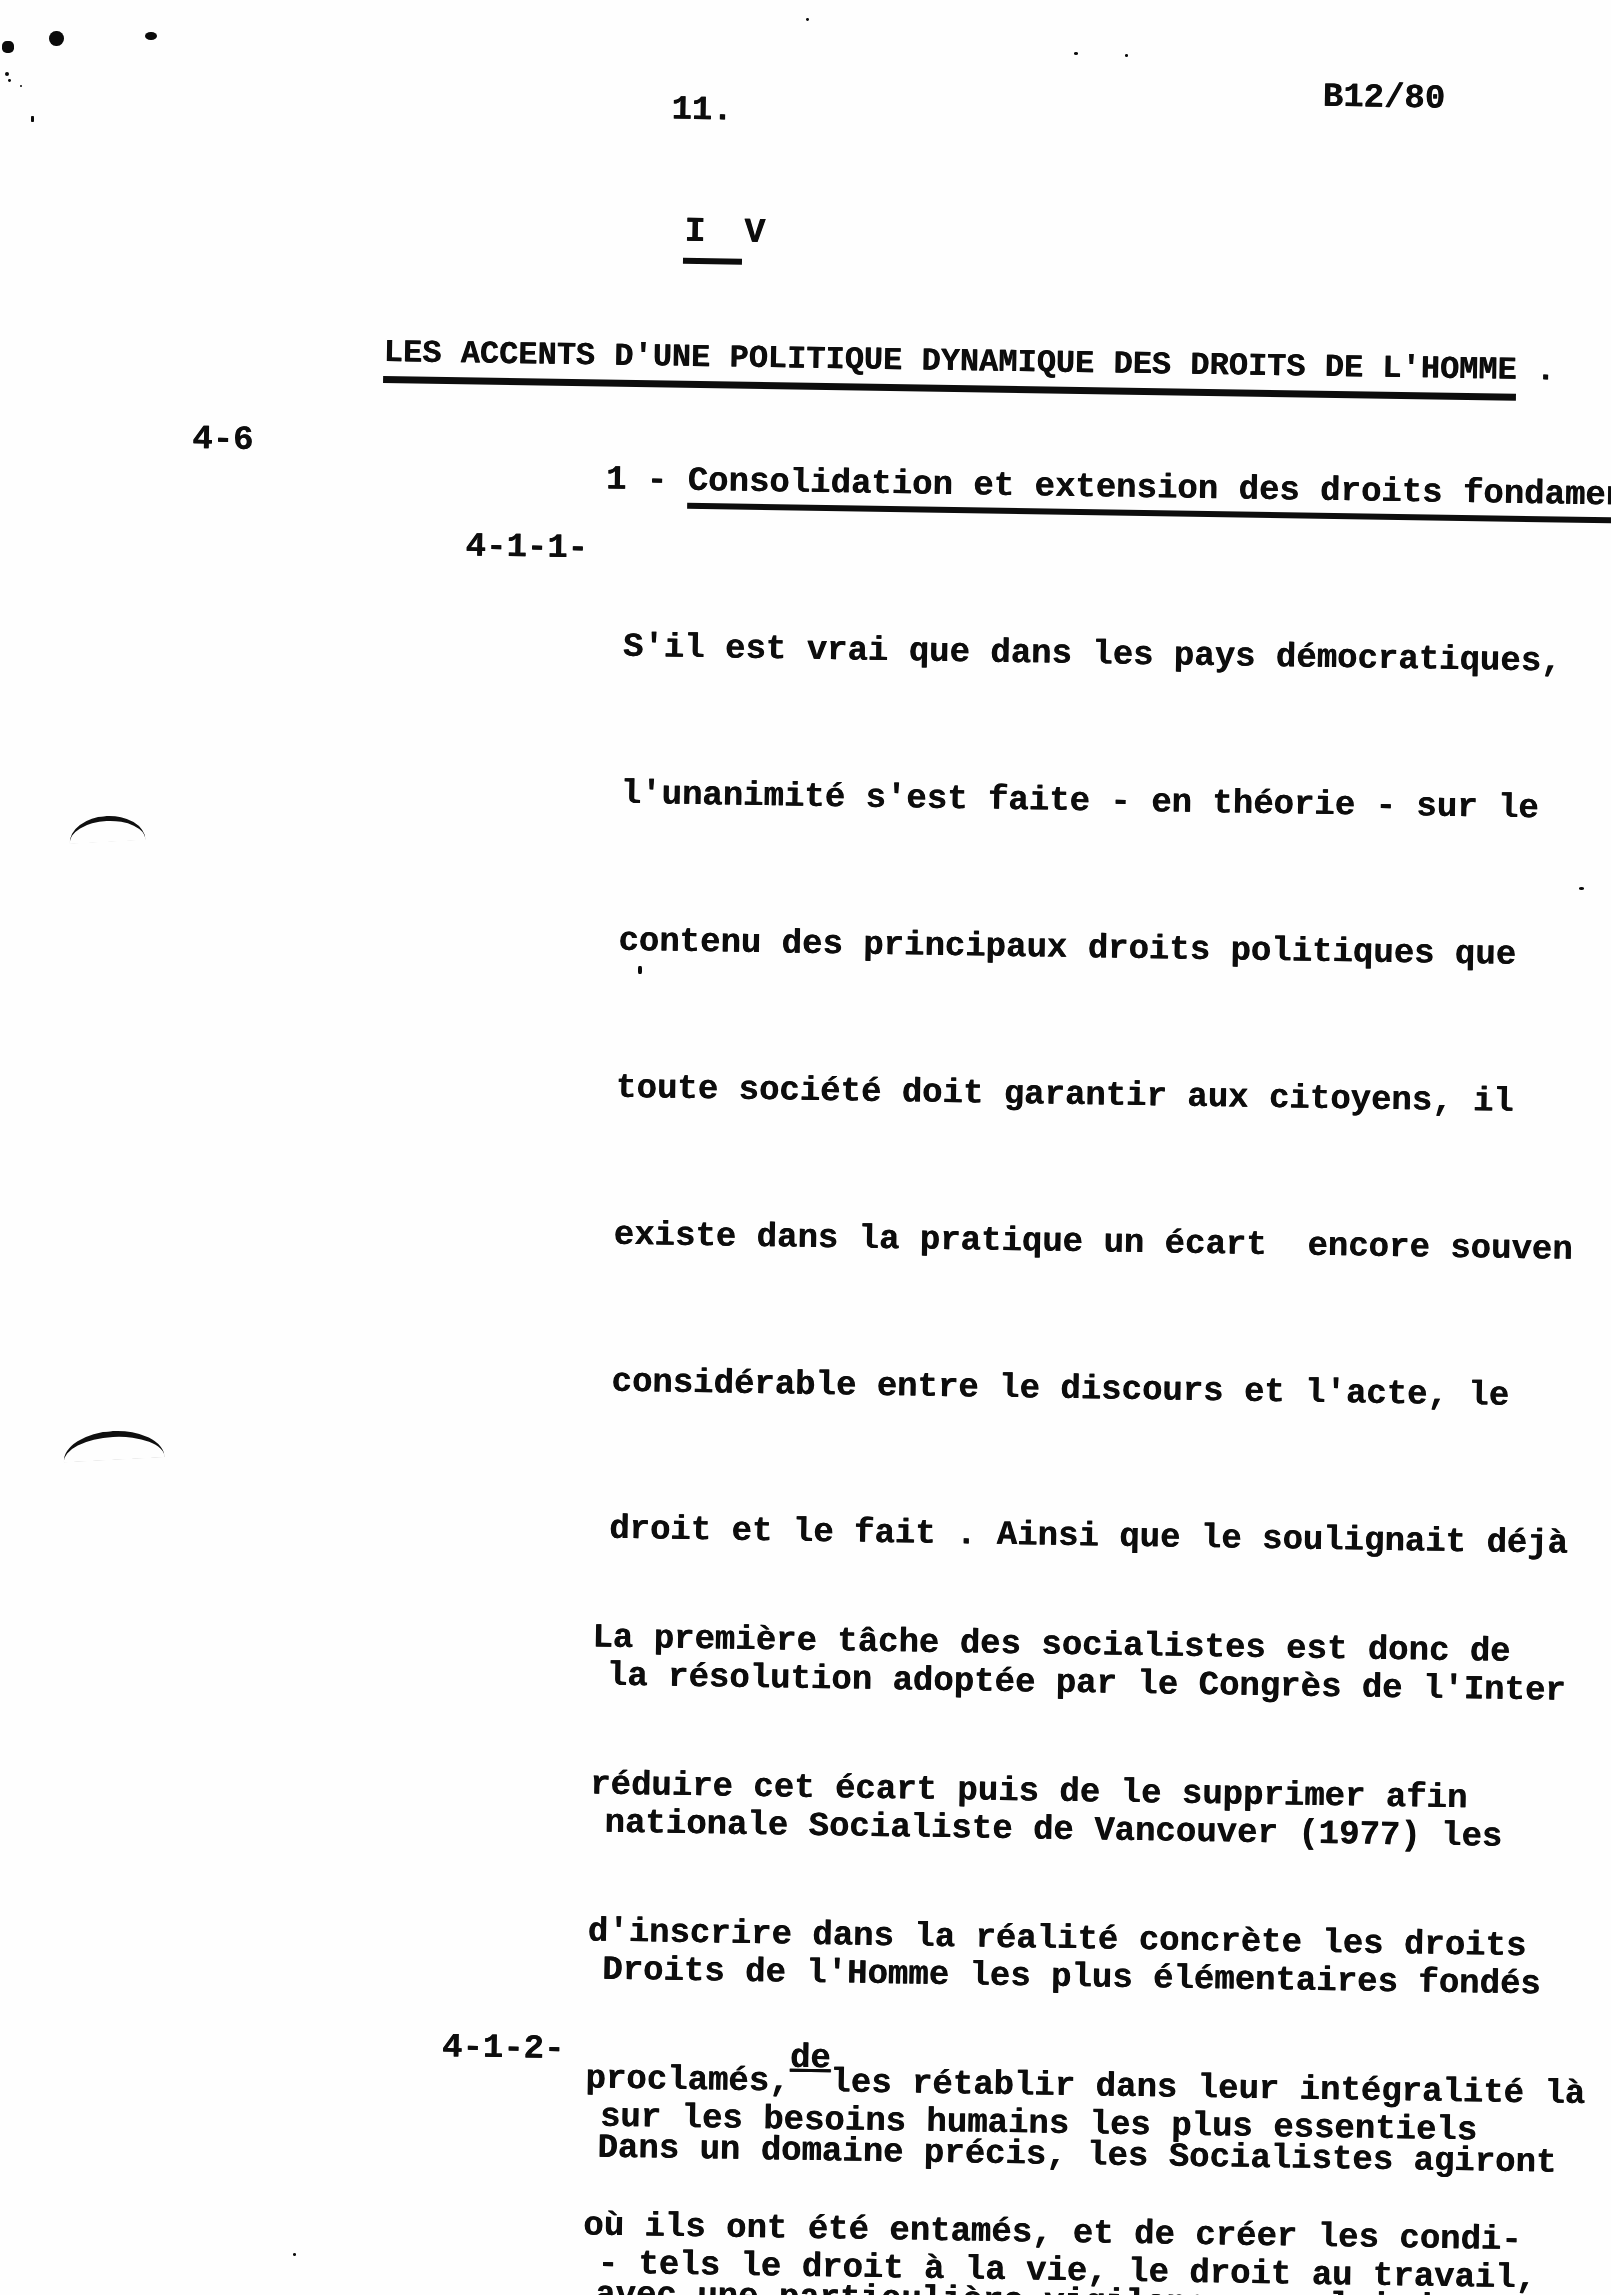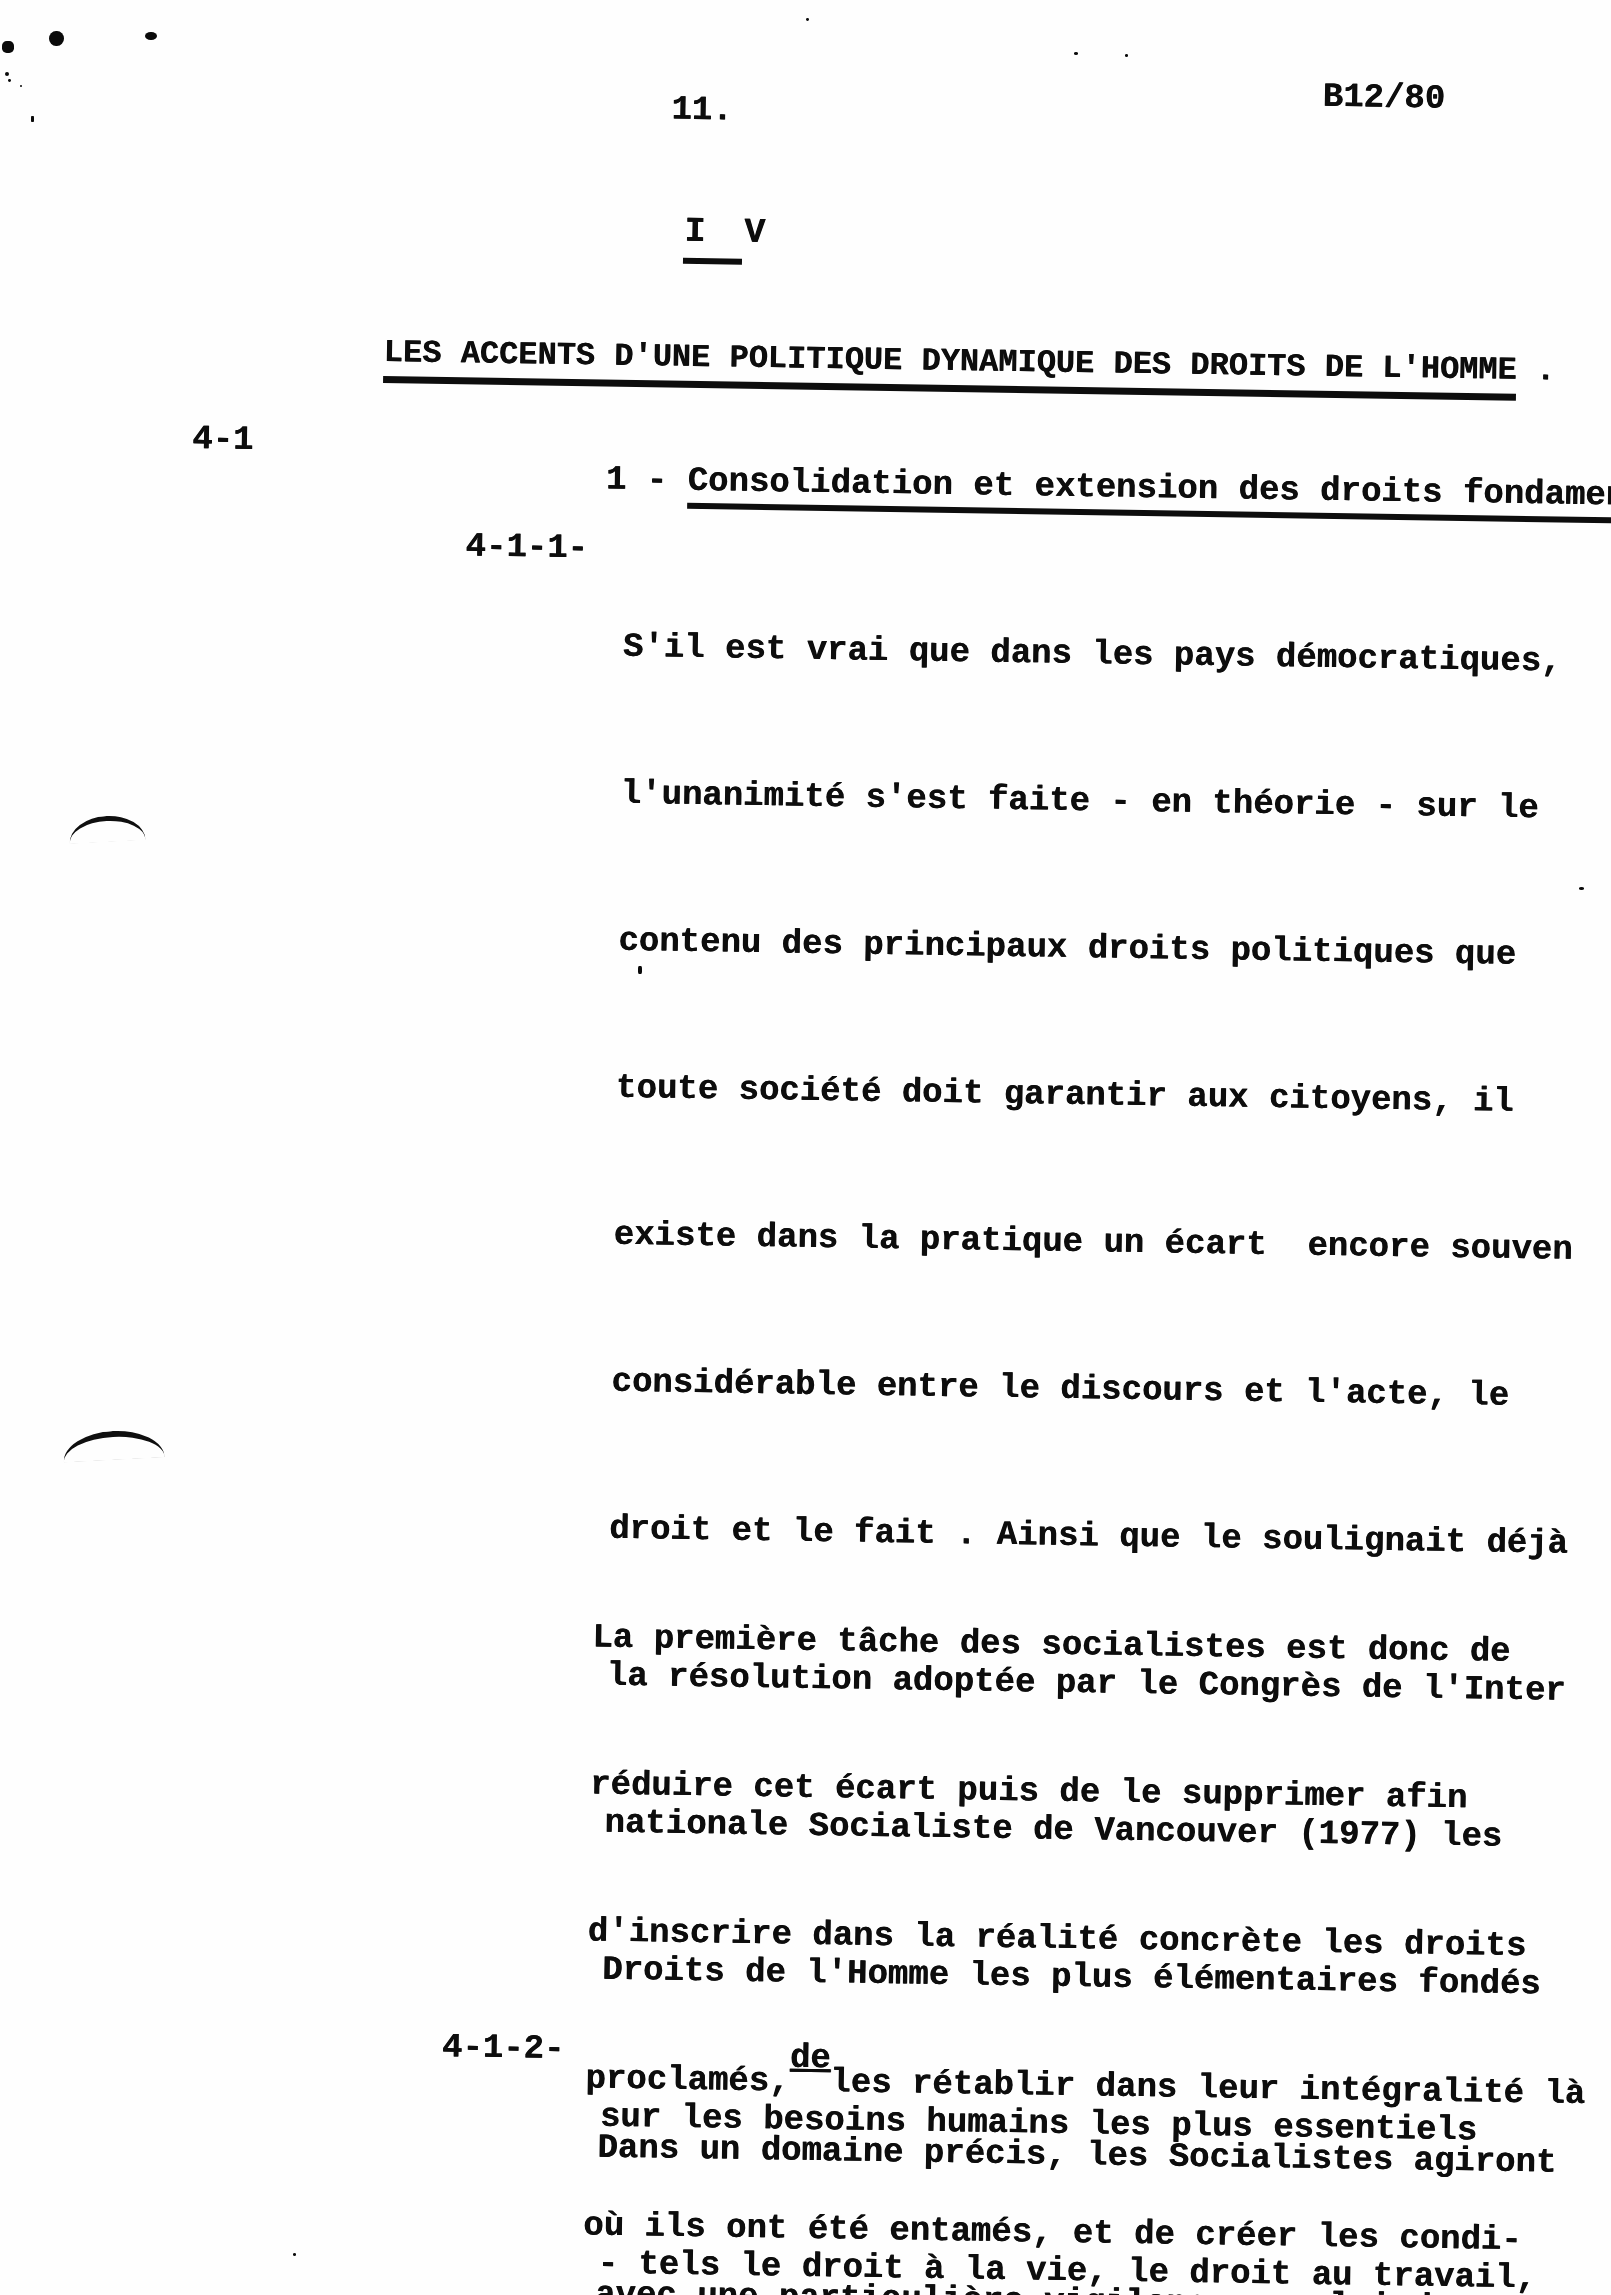--- a/index.html
+++ b/index.html
@@ -57,21 +57,21 @@
 
     <div class="hdr abs" style="left:1324px;top:59px;">B12/80</div>
 
     <div class="section-numeral abs" style="left:688px;top:204px;">I V</div>
     <div class="bar" style="left:687px;top:247px;width:59px;height:6.4px;"></div>
 
     <div class="title abs" style="left:274px;top:299px;">
       <span class="u">LES ACCENTS D'UNE POLITIQUE DYNAMIQUE DES DROITS DE L'HOMME</span><span> .</span>
     </div>
 
-    <div class="heading abs" style="left:199px;top:419px;">4-1</div>
+    <div class="heading abs" style="left:199px;top:419px;">4-6</div>
 
     <div class="heading abs" style="left:491px;top:419px;">
       <span>1 - </span><span class="u2">Consolidation et extension des droits fondamentaux</span>
     </div>
 
     <div class="body-text abs" style="left:474px;top:515px;">4-1-1-</div>
 
     <div class="body-text abs" style="left:633px;top:515px;">
       <div class="ln">S'il est vrai que dans les pays démocratiques,</div>
       <div class="ln">l'unanimité s'est faite - en théorie - sur le</div>

